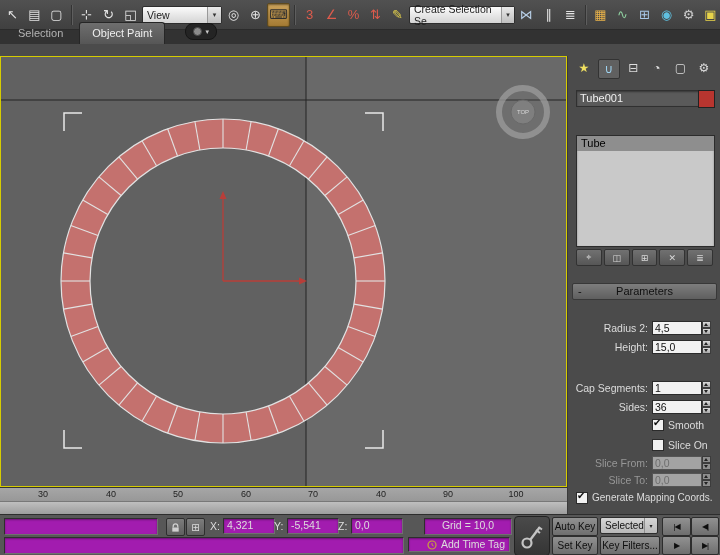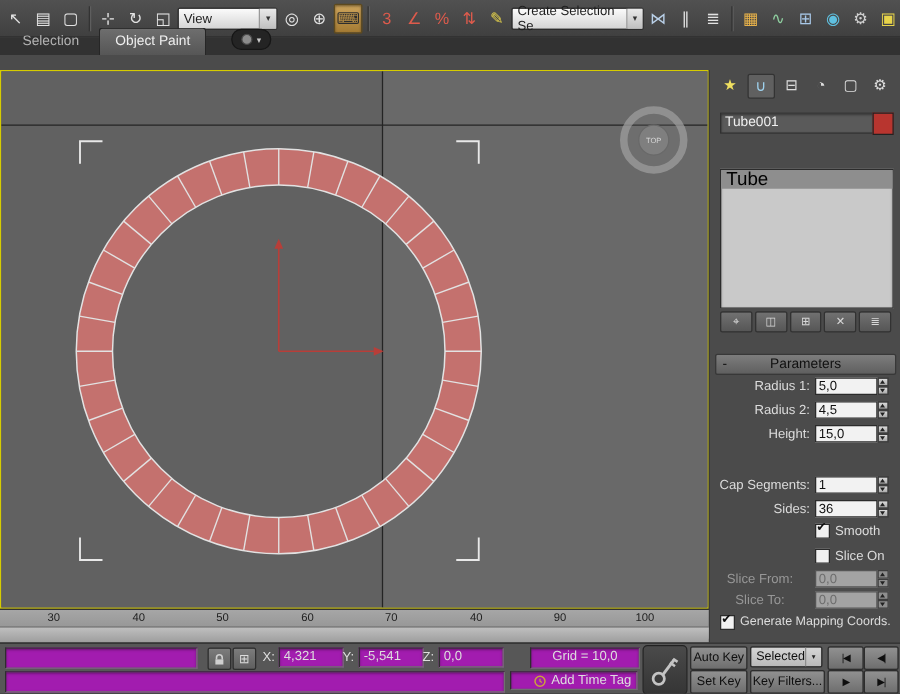--- a/index.html
+++ b/index.html
@@ -43,40 +43,40 @@
   .cmd-tabs{position:absolute;left:6px;right:6px;top:3px;height:20px;display:flex;justify-content:space-between;}
   .ctab{width:20px;height:18px;display:flex;align-items:center;justify-content:center;font-size:12px;border-radius:2px;}
   .ctab.active{background:#606060;border:1px solid #333;}
   .obj-name{position:absolute;left:8px;top:34px;width:116px;height:15px;background:#5a5a5a;
             border:1px solid #303030;box-shadow:inset 0 1px 2px rgba(0,0,0,.4);color:#f0f0f0;
             line-height:15px;padding:0 3px;}
   .obj-color{position:absolute;left:130px;top:34px;width:15px;height:16px;border:1px solid #222;}
   .mod-combo{position:absolute;left:8px;top:57px;width:137px;height:17px;}
   .stack{position:absolute;left:8px;top:79px;width:137px;height:110px;background:#c9c9c9;
          border:1px solid #2c2c2c;box-shadow:inset 0 1px 2px rgba(0,0,0,.35);}
-  .stack-row{height:15px;line-height:15px;padding:0 4px;background:#8e8e8e;color:#000;font-size:15px;}
+  .stack-row{height:15px;line-height:15px;padding:0 4px;background:#8e8e8e;color:#000;font-size:11px;}
   .stack-tools{position:absolute;left:8px;top:193px;width:137px;height:17px;display:flex;gap:2px;}
   .sbtn{flex:1;height:15px;background:linear-gradient(#717171,#565656);border:1px solid #323232;
         border-radius:2px;color:#d8d8d8;font-size:9px;display:flex;align-items:center;justify-content:center;}
   .rollout{position:absolute;left:4px;top:227px;width:143px;height:15px;
            background:linear-gradient(#7d7d7d,#5f5f5f);border:1px solid #383838;border-radius:2px;
            color:#101010;text-align:center;line-height:14px;font-size:11px;}
   .rollout .minus{position:absolute;left:5px;top:0;color:#101010;}
   .prow{position:absolute;left:0;width:153px;height:14px;}
   .plabel{position:absolute;left:0;top:1px;width:80px;text-align:right;color:#dcdcdc;font-size:10.5px;}
   .pfield{position:absolute;left:84px;top:0;width:44px;height:12px;background:#f2f2f2;border:1px solid #2b2b2b;
           color:#111;font-size:10.5px;line-height:12px;padding:0 2px;}
   .pspin{position:absolute;left:134px;top:0;width:9px;}
   .pspin i{display:block;width:9px;height:7px;background:linear-gradient(#dcdcdc,#a9a9a9);
            border:1px solid #3c3c3c;box-sizing:border-box;position:relative;}
   .pspin i.u::after{content:"";position:absolute;left:1px;top:1px;border-left:2.5px solid transparent;
            border-right:2.5px solid transparent;border-bottom:3px solid #222;}
   .pspin i.d::after{content:"";position:absolute;left:1px;top:1px;border-left:2.5px solid transparent;
            border-right:2.5px solid transparent;border-top:3px solid #222;}
-  .prow.disabled .plabel{color:#979797;text-align:center;}
+  .prow.disabled .plabel{color:#979797;}
   .prow.disabled .pfield{background:#a3a3a3;color:#6e6e6e;border-color:#555;}
   .prow.disabled .pspin i{background:#8e8e8e;}
   .chkrow{position:absolute;display:flex;align-items:center;gap:4px;height:13px;}
   .cbox{width:10px;height:10px;background:#f1f1f1;border:1px solid #2b2b2b;position:relative;flex:0 0 auto;}
   .cbox .check{position:absolute;left:0;top:-3px;font-size:10px;color:#0d0d0d;}
   .clabel{color:#dcdcdc;font-size:10.5px;white-space:nowrap;}
 
   
   .ruler{position:absolute;left:0;top:487px;width:567px;height:24px;
          background:linear-gradient(#a6a6a6,#8d8d8d);border-top:1px solid #333;box-sizing:border-box;}
@@ -245,28 +245,20 @@
       <span class="sbtn">⊞</span>
       <span class="sbtn">✕</span>
       <span class="sbtn">≣</span>
     </div>
 
     <div class="rollout">
       <span class="minus">-</span>
       <span>Parameters</span>
     </div>
 
-    <div class="prow" style="top:246px">
-      <span class="plabel">Radius 1:</span>
-      <span class="pfield">5,0</span>
-      <span class="pspin">
-          <i class="u"></i>
-          <i class="d"></i>
-        </span>
-    </div>
     <div class="prow" style="top:265px">
       <span class="plabel">Radius 2:</span>
       <span class="pfield">4,5</span>
       <span class="pspin">
           <i class="u"></i>
           <i class="d"></i>
         </span>
     </div>
     <div class="prow" style="top:284px">
       <span class="plabel">Height:</span>

